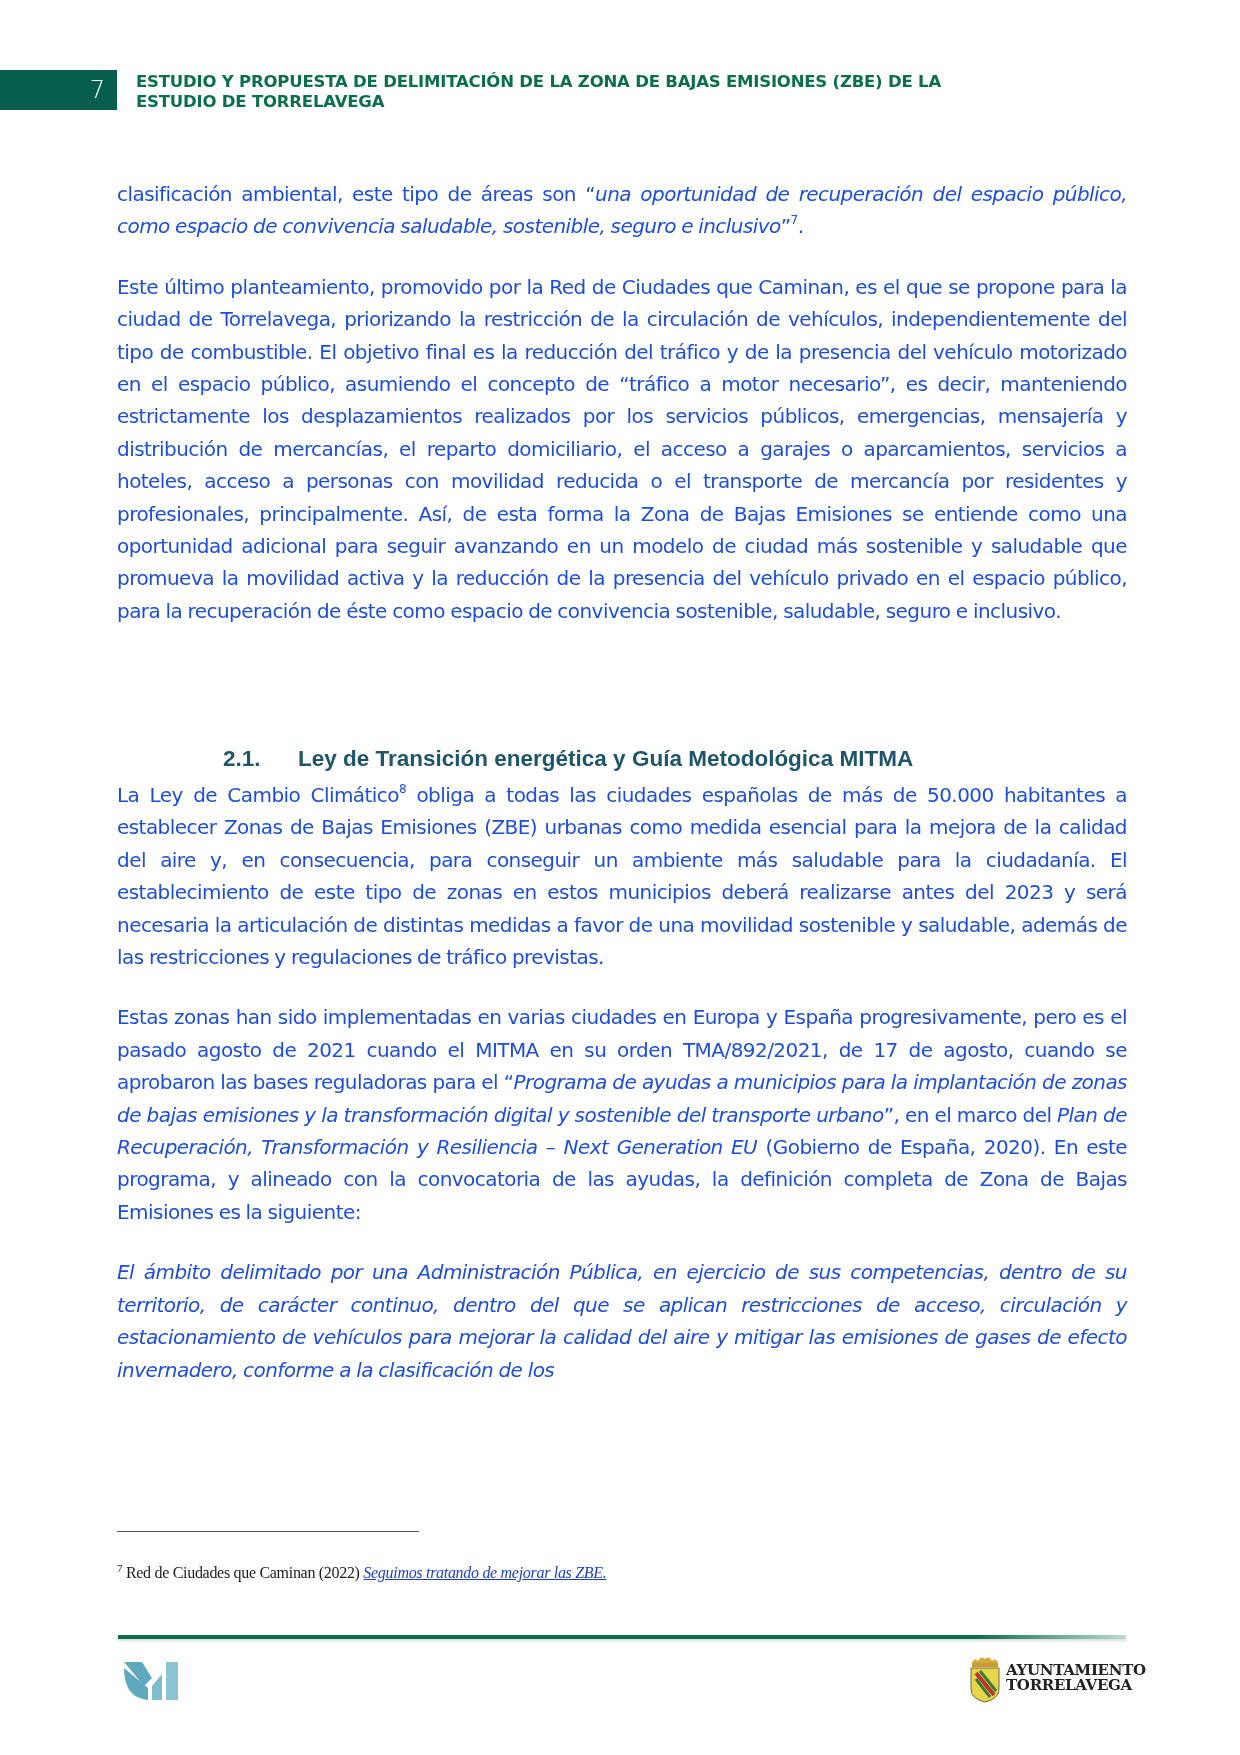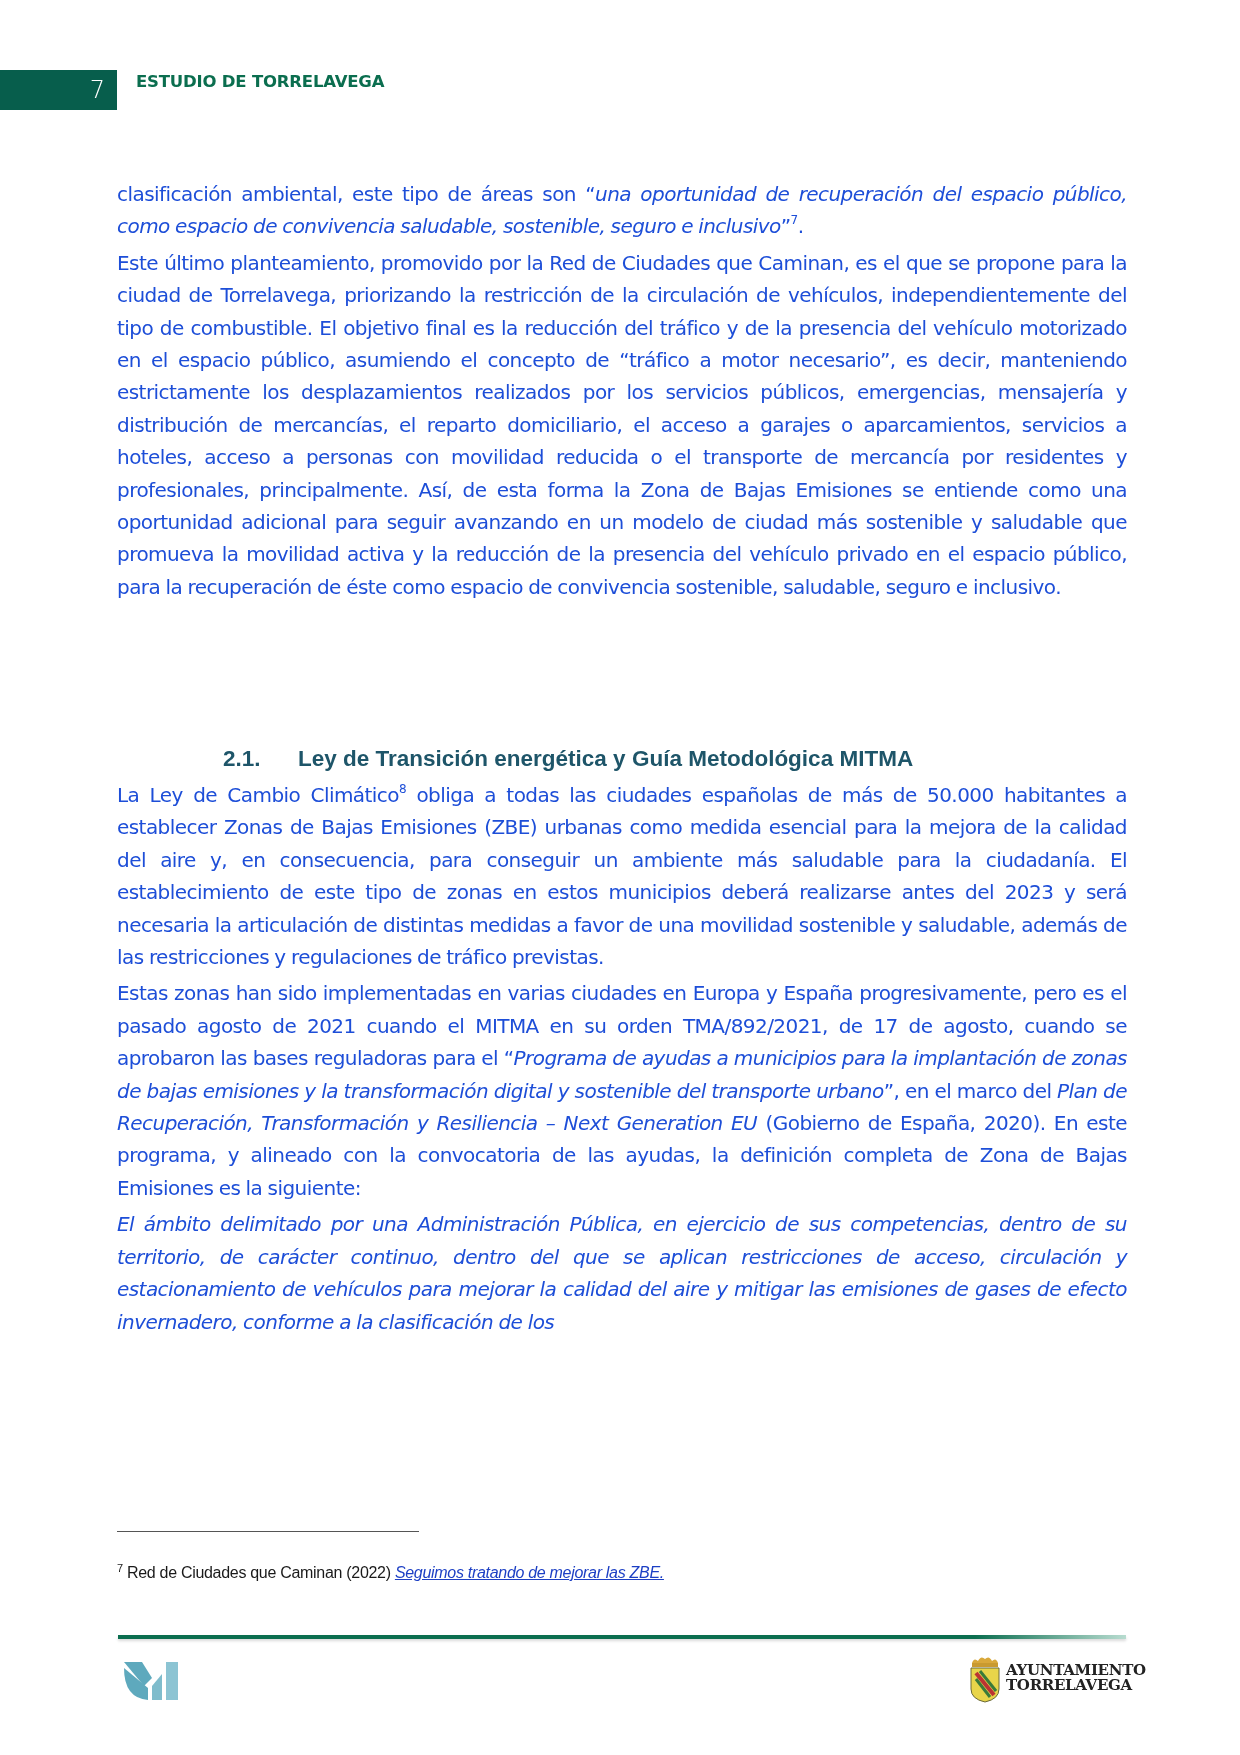--- a/index.html
+++ b/index.html
@@ -11,33 +11,33 @@
     .page-number { position: absolute; right: 12px; top: 6px; color: #ffffff;
                    font-family: "DejaVu Sans", sans-serif; font-size: 24px; font-weight: 300; }
     .header-title { position: absolute; left: 136px; top: 72px; width: 900px;
                     color: #0b6e4f; font-family: "DejaVu Sans", sans-serif; font-weight: bold;
                     font-size: 16.5px; line-height: 20px; letter-spacing: -0.2px; }
 
     .content { position: absolute; left: 117px; top: 178px; width: 1010px; }
     p.body { margin: 0; font-family: "DejaVu Sans", sans-serif; font-size: 20px;
              line-height: 32.4px; text-align: justify; letter-spacing: -0.55px;
              word-spacing: -0.5px; color: #1d4ed8; }
-    p.gap { margin-top: 4px; }
+    p.gap { margin-top: 28px; }
     em { font-style: italic; }
     sup { font-size: 12px; line-height: 0; vertical-align: 9px; }
 
     .section-heading { position: absolute; left: 223px; top: 746px;
                        font-family: "Liberation Sans", sans-serif; font-weight: bold;
                        font-size: 22.5px; color: #1e5569; white-space: nowrap; }
     .section-heading .num { display: inline-block; width: 75px; }
 
     .footnote-rule { position: absolute; left: 117px; top: 1531px; width: 302px; height: 1px;
                      background: #555; }
     .footnotes { position: absolute; left: 117px; top: 1562px; width: 1000px;
-                 font-family: Liberation Sans, sans-serif; font-size: 16px; color: #1a1a1a;
+                 font-family: Liberation Serif, serif; font-size: 16px; color: #1a1a1a;
                  letter-spacing: -0.3px; }
     .fn { margin: 0 0 13px 0; line-height: 22px; }
     .fn sup { font-size: 11px; vertical-align: 6px; }
     .fn a { color: #1c3fc4; text-decoration: underline; }
     .fn a.italic { font-style: italic; }
 
     .footer-rule { position: absolute; left: 118px; top: 1635px; width: 1008px; height: 4px;
                    background: linear-gradient(to right, #0b6e4f 0%, #0b6e4f 85%, #b8dcd0 100%);
                    box-shadow: 0 2px 3px rgba(0,0,0,0.15); }
     .logo-left { position: absolute; left: 122px; top: 1660px; width: 60px; height: 42px; }
@@ -46,20 +46,21 @@
                  font-weight: bold; font-size: 15px; line-height: 15px; color: #222;
                  letter-spacing: -0.3px; }
   </style>
 </head>
 <body>
 
 <div class="page-number-box">
   <span class="page-number">7</span>
 </div>
 <div class="header-title">
+  <div>ESTUDIO Y PROPUESTA DE DELIMITACIÓN DE LA ZONA DE BAJAS EMISIONES (ZBE) DE LA</div>
   <div>ESTUDIO DE TORRELAVEGA</div>
 </div>
 
 <div class="content">
   <p class="body"><span>clasificación ambiental, este tipo de áreas son “</span><em>una oportunidad de recuperación del espacio público, como espacio de convivencia saludable, sostenible, seguro e inclusivo</em><span>”</span><sup>7</sup><span>.</span></p>
 
   <p class="body gap">Este último planteamiento, promovido por la Red de Ciudades que Caminan, es el que se propone para la ciudad de Torrelavega, priorizando la restricción de la circulación de vehículos, independientemente del tipo de combustible. El objetivo final es la reducción del tráfico y de la presencia del vehículo motorizado en el espacio público, asumiendo el concepto de “tráfico a motor necesario”, es decir, manteniendo estrictamente los desplazamientos realizados por los servicios públicos, emergencias, mensajería y distribución de mercancías, el reparto domiciliario, el acceso a garajes o aparcamientos, servicios a hoteles, acceso a personas con movilidad reducida o el transporte de mercancía por residentes y profesionales, principalmente. Así, de esta forma la Zona de Bajas Emisiones se entiende como una oportunidad adicional para seguir avanzando en un modelo de ciudad más sostenible y saludable que promueva la movilidad activa y la reducción de la presencia del vehículo privado en el espacio público, para la recuperación de éste como espacio de convivencia sostenible, saludable, seguro e inclusivo.</p>
 </div>
 
 <div class="section-heading">

